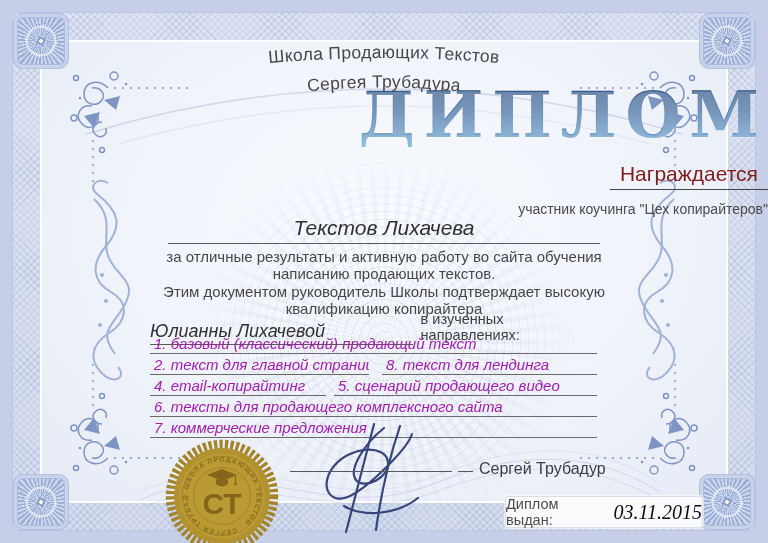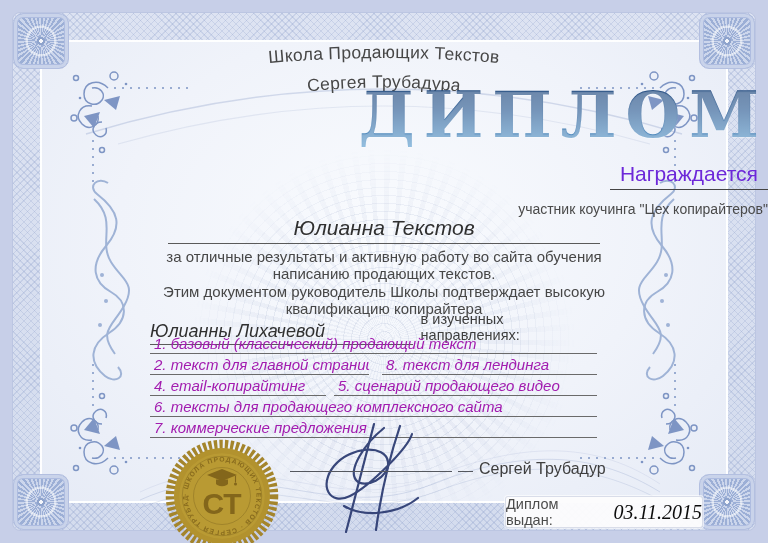--- a/index.html
+++ b/index.html
@@ -39,21 +39,21 @@
   
   .abs{position:absolute;}
   .centerrow{left:0;width:768px;display:flex;justify-content:flex-end;}
   .school-arc{left:174px;top:28px;}
   .title{top:84px;font-family:"DejaVu Serif","Liberation Serif",serif;font-weight:bold;
     font-size:63px;letter-spacing:9px;line-height:1;
     background:linear-gradient(180deg,#1b4276 0%,#2d5d95 42%,#5b9dcf 100%);
     -webkit-background-clip:text;background-clip:text;color:transparent;
     text-shadow:0 1px 1px rgba(255,255,255,.35);}
   .awarded{top:162px;}
-  .awarded span{font-size:21px;color:#6d28d9;border-bottom:1.5px solid #444;padding:0 10px 3px;}
+  .awarded span{font-size:21px;color:#7f1d1d;border-bottom:1.5px solid #444;padding:0 10px 3px;}
   .role{top:201px;font-size:14px;color:#4a4a4a;}
   .nameline{left:168px;top:216px;width:432px;text-align:center;border-bottom:1px solid #5a5a5a;
     padding-bottom:3px;font-style:italic;font-size:21px;color:#303030;}
   .para{left:0;width:768px;text-align:center;font-size:15px;line-height:16.5px;color:#474747;}
   .p1{top:249px;} .p2{top:284px;}
   .name2row{left:150px;top:311px;width:447px;display:flex;align-items:flex-end;}
   .name2{width:277px;border-bottom:1px solid #5a5a5a;text-align:left;font-style:italic;
     font-size:18px;color:#303030;padding-bottom:2px;}
   .dirlabel{margin-left:8px;font-size:14.5px;color:#3e3e3e;padding-bottom:2px;}
   .skills{left:150px;top:335px;width:447px;}
@@ -160,21 +160,21 @@
   <div class="abs centerrow" style="top:84px">
     <div class="title" style="position:static">ДИПЛОМ</div>
   </div>
   <div class="abs centerrow awarded">
     <span>Награждается</span>
   </div>
   <div class="abs centerrow role">
     <span>участник коучинга "Цех копирайтеров"</span>
   </div>
   <div class="abs nameline">
-    <span>Юлианна Текстов</span>
+    <span>Текстов Лихачева</span>
   </div>
 
   <div class="abs para p1">
     <div>за отличные результаты и активную работу во сайта обучения</div>
     <div>написанию продающих текстов.</div>
   </div>
   <div class="abs para p2">
     <div>Этим документом руководитель Школы подтверждает высокую</div>
     <div>квалификацию копирайтера</div>
   </div>

